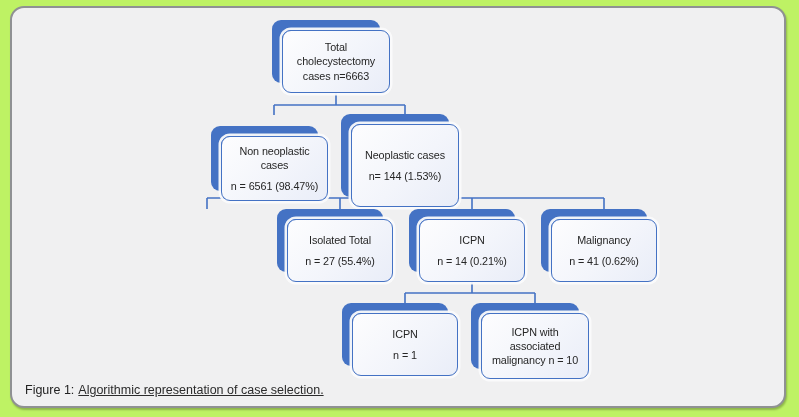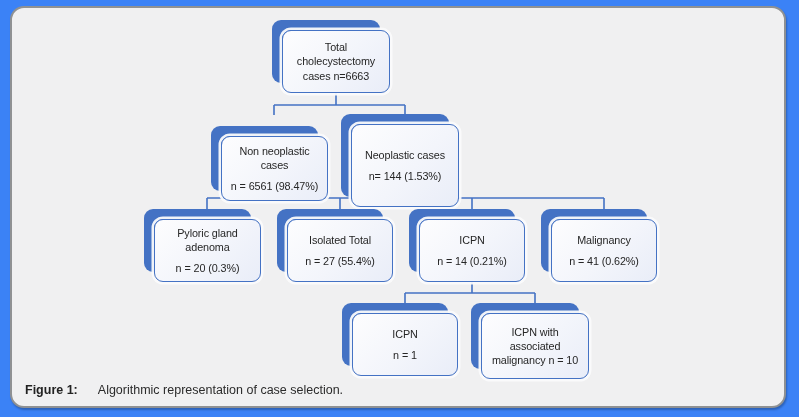--- a/index.html
+++ b/index.html
@@ -1,21 +1,21 @@
 <!DOCTYPE html>
 <html><head>
 <meta charset="utf-8">
 <style>
   html, body { margin: 0; padding: 0; background: #ffffff; }
   body { font-family: "Liberation Sans", sans-serif; }
   .stage {
     position: relative;
     width: 799px;
     height: 417px;
-    background: #3b82f6;
+    background: #bef264;
     overflow: hidden;
   }
   .figure-frame {
     position: absolute;
     left: 10px; top: 6px;
     width: 772px; height: 398px;
     background: #f0f0f1;
     border: 2px solid #8f9193;
     border-radius: 14px;
     box-shadow: 1px 2px 2px rgba(0,0,0,0.25);
@@ -58,22 +58,22 @@
     line-height: 1.3;
     color: #262626;
     letter-spacing: -0.1px;
   }
   .caption {
     position: absolute;
     left: 25px; top: 383px;
     font-size: 12.5px;
     color: #2b2b2b;
   }
-  .caption-label { font-weight: bold; color: #222; margin-top: 12px; }
-  .caption-text { margin-left: 20px; }
+  .caption-label { font-weight: normal; color: #222; margin-top: 12px; }
+  .caption-text { margin-left: 4px; text-decoration: underline; }
 </style>
 </head>
 <body>
 
 <div class="stage">
 
   <div class="figure-frame"></div>
 
   <svg class="connectors" viewBox="0 0 799 417" xmlns="http://www.w3.org/2000/svg">
     <g stroke="#4472c4" stroke-width="1.6" fill="none">
@@ -102,27 +102,20 @@
   </div>
 
   <div class="node" style="left:351px; top:124px; width:108px; height:83px;">
     <div class="node-shadow"></div>
     <div class="node-front">
       <div class="node-title">Neoplastic cases</div>
       <div class="node-value">n= 144 (1.53%)</div>
     </div>
   </div>
 
-  <div class="node" style="left:154px; top:219px; width:107px; height:63px;">
-    <div class="node-shadow"></div>
-    <div class="node-front">
-      <div class="node-title">Pyloric gland adenoma</div>
-      <div class="node-value">n = 20 (0.3%)</div>
-    </div>
-  </div>
 
   <div class="node" style="left:287px; top:219px; width:106px; height:63px;">
     <div class="node-shadow"></div>
     <div class="node-front">
       <div class="node-title">Isolated Total</div>
       <div class="node-value">n = 27 (55.4%)</div>
     </div>
   </div>
 
   <div class="node" style="left:419px; top:219px; width:106px; height:63px;">

